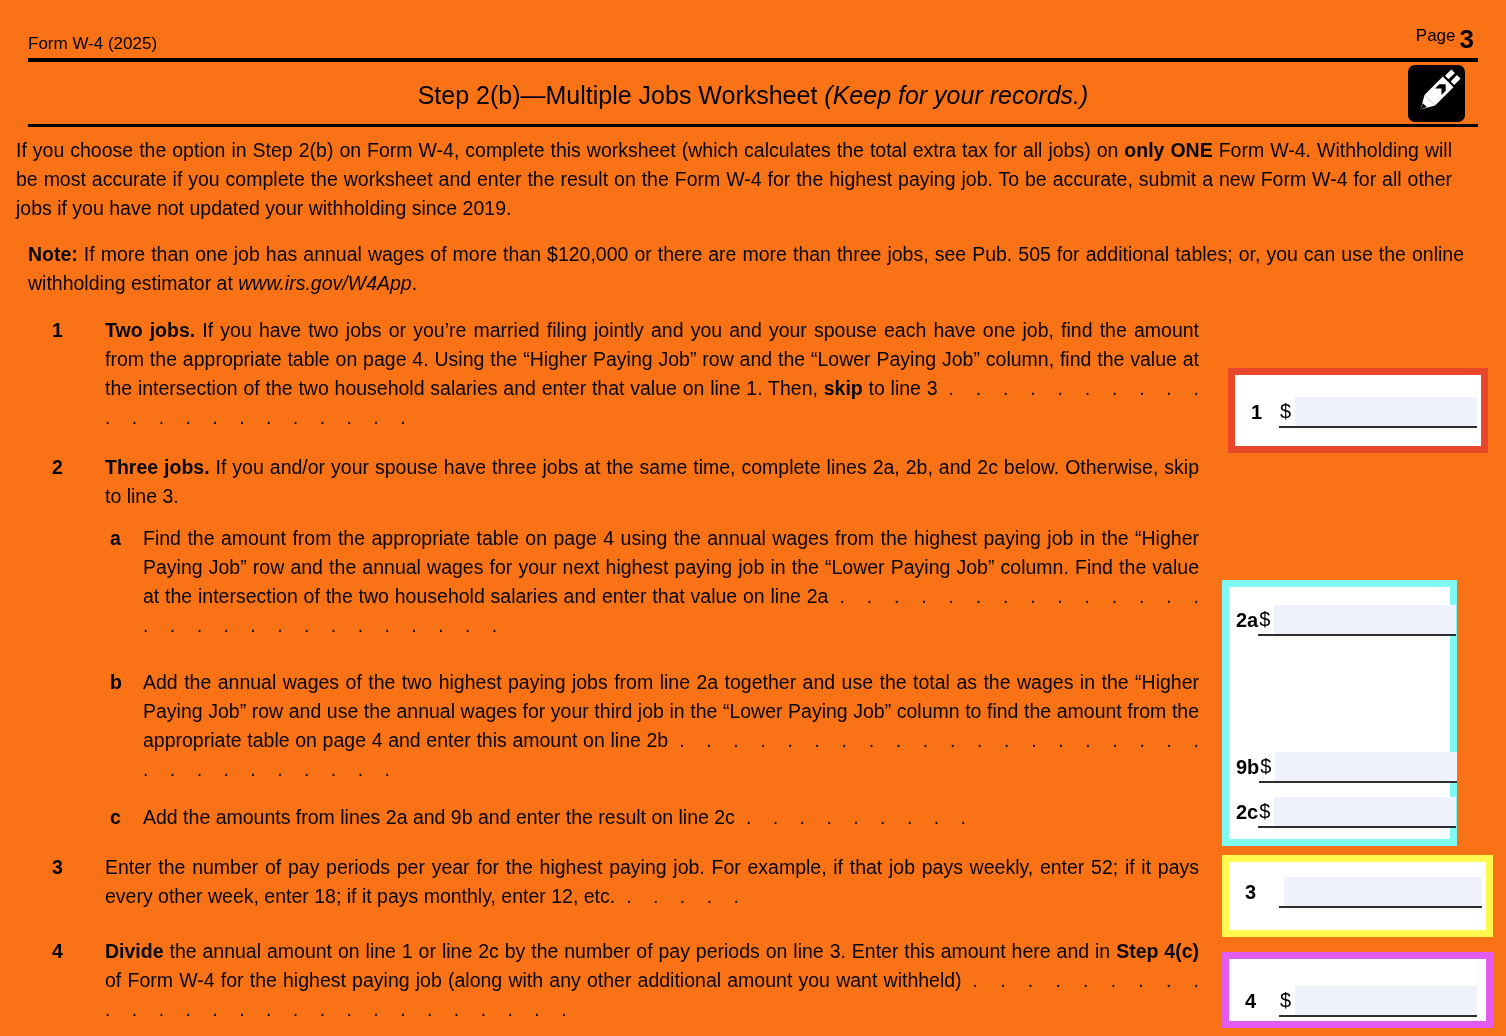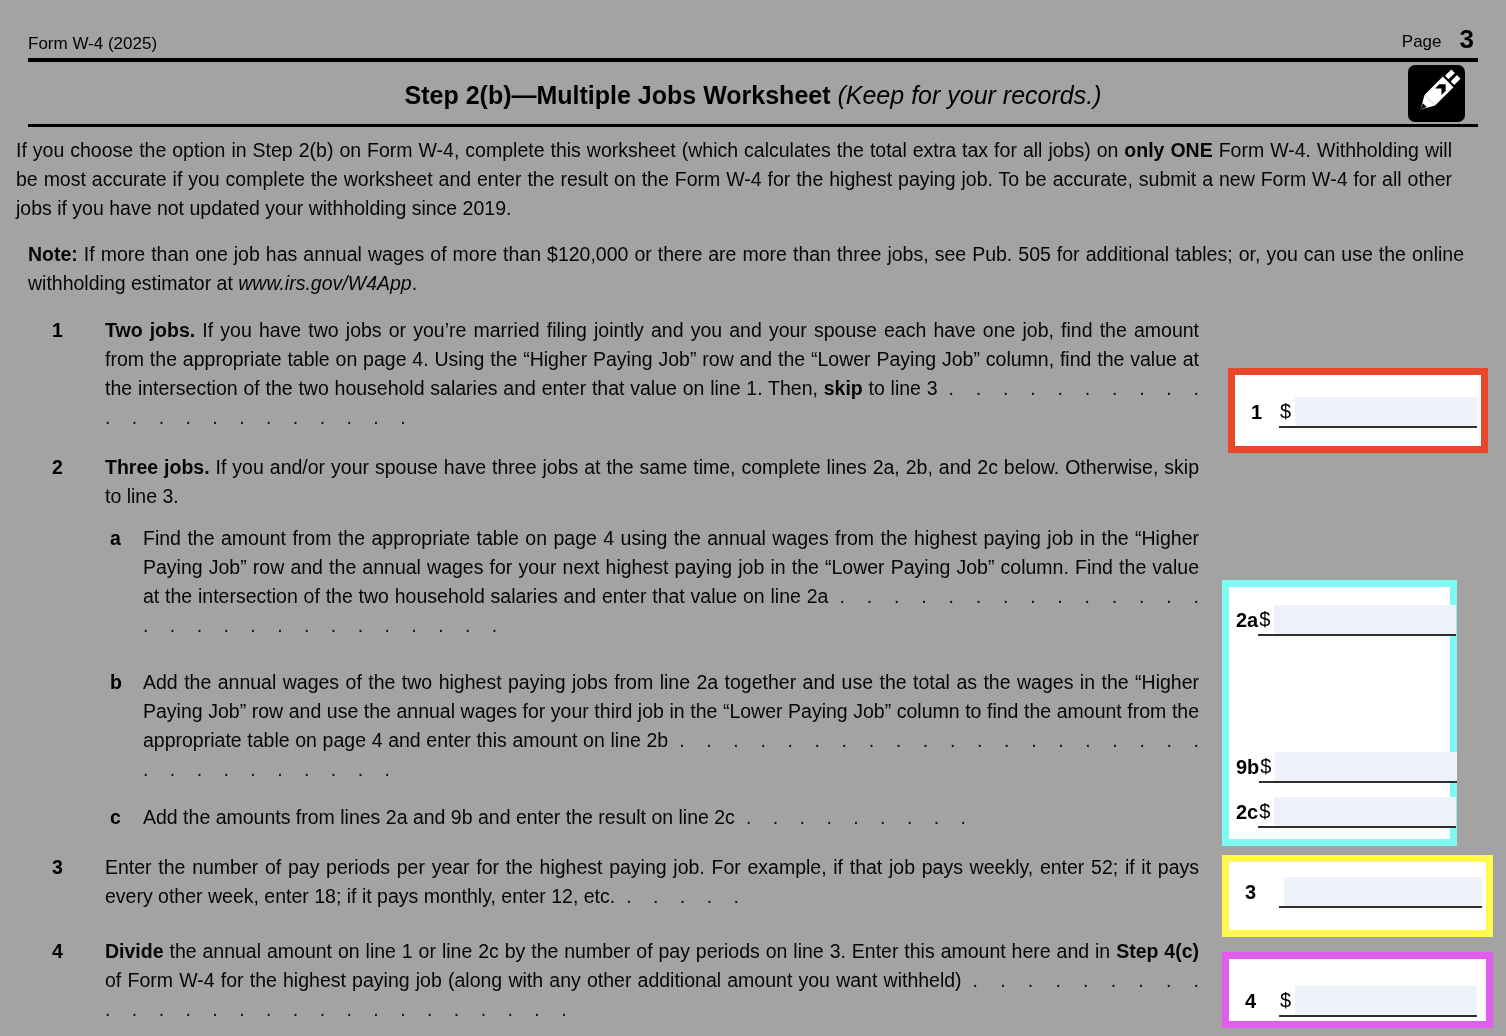--- a/index.html
+++ b/index.html
@@ -1,30 +1,30 @@
 <!DOCTYPE html>
 <html><head>
 <meta charset="utf-8">
 <style>
   * { margin:0; padding:0; box-sizing:border-box; }
   html,body { background:#ffffff; }
   .page {
-    position:relative; width:1506px; height:1036px; background:#a3a3a3;
+    position:relative; width:1506px; height:1036px; background:#f97316;
     font-family:"Liberation Sans", sans-serif; color:#000; overflow:hidden;
   }
   
   .hdr-left  { position:absolute; left:28px;  top:34px; font-size:17px; }
-  .hdr-right { position:absolute; right:32px; top:26px; font-size:17px; display:flex; align-items:flex-end; gap:18px; }
+  .hdr-right { position:absolute; right:32px; top:26px; font-size:17px; display:flex; gap:4px; }
   .hdr-right .pagenum { font-size:26px; font-weight:bold; line-height:1; }
   .rule { position:absolute; left:28px; right:28px; background:#000; }
   .rule-top   { top:58px;  height:4px; }
   .rule-title { top:124px; height:2.5px; }
   
   .title { position:absolute; left:0; right:0; top:81px; text-align:center; font-size:25px; }
-  .t-main { font-weight:bold; }
+  .t-main { font-weight:normal; }
   .t-sub  { font-style:italic; }
   .pencil { position:absolute; left:1408px; top:65px; width:57px; height:57px; }
   
   .para, .txt {
     font-size:19.5px; line-height:29px; text-align:justify; color:#060606;
   }
   .para { position:absolute; }
   #intro { left:16px; top:136px; width:1436px; }
   #note  { left:28px; top:240px; width:1436px; }
   

